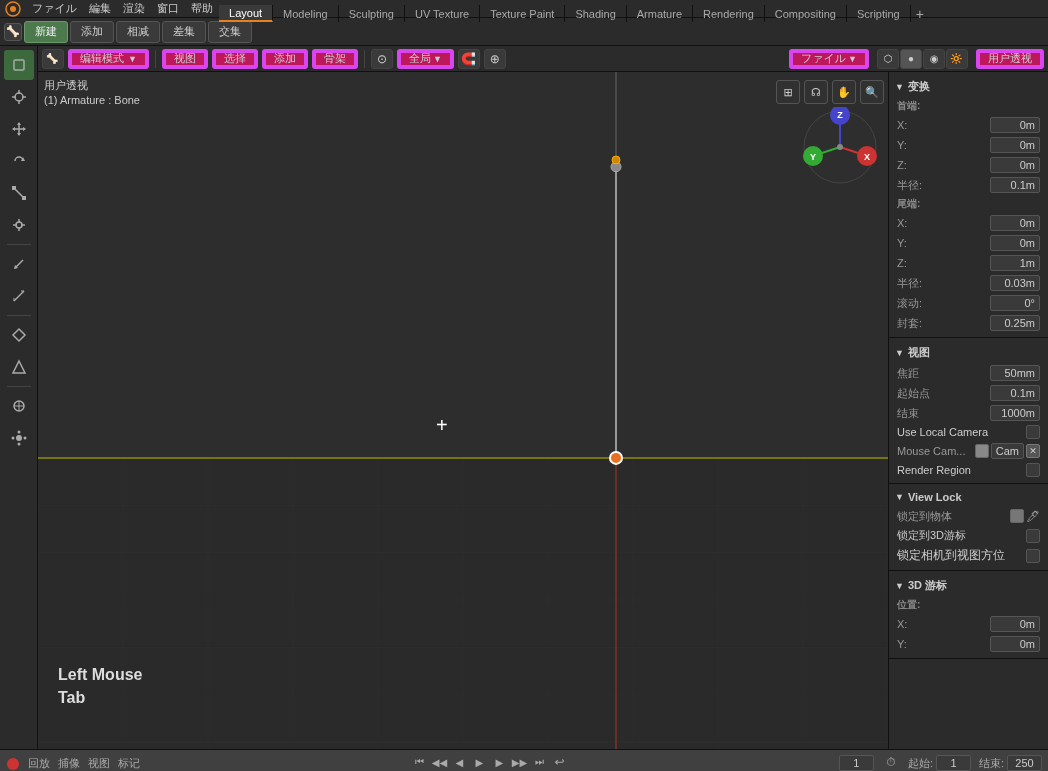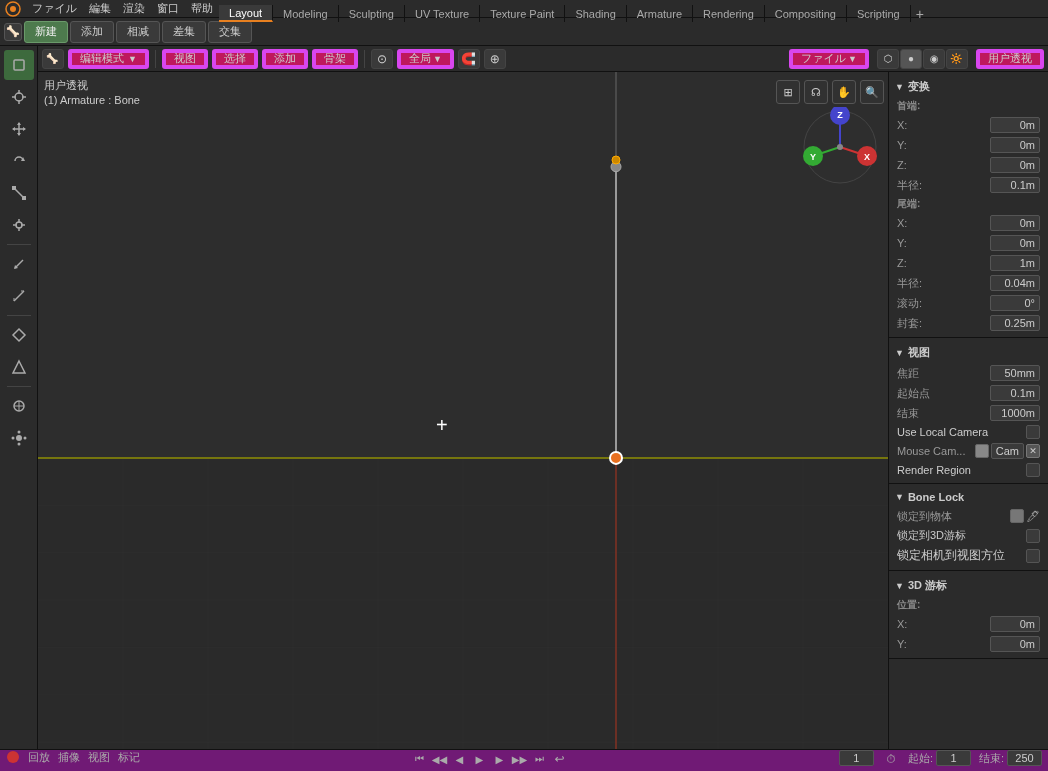--- a/index.html
+++ b/index.html
@@ -287,23 +287,23 @@
       pointer-events: none;
     }
 
     
     #status-bar {
       position: absolute;
       bottom: 0;
       left: 0;
       right: 0;
       height: 22px;
-      background: #701a75;
-      display: flex;
-      align-items: flex-start;
+      background: #404040;
+      display: flex;
+      align-items: flex-end;
       padding: 0 6px;
       border-top: 1px solid #111;
       font-size: 11px;
       color: #aaa;
       gap: 8px;
       z-index: 100;
     }
     .status-item {
       display: flex;
       align-items: center;
@@ -659,20 +659,24 @@
       <line x1="0" y1="0" x2="-24" y2="8" stroke="#33aa33" stroke-width="2"></line>
       <circle cx="-27" cy="9" r="10" fill="#33aa33"></circle>
       <text x="-27" y="13" text-anchor="middle" fill="white" font-size="9" font-weight="bold">Y</text>
 
       <circle cx="0" cy="0" r="3" fill="#888"></circle>
     </svg>
   </div>
 
   <div style="position:absolute;top:calc(52% - 10px);left:calc(48% - 10px);color:#fff;font-size:20px;pointer-events:none;">+</div>
 
+  <div id="mouse-hint">
+    <div style="font-size:16px;font-weight:bold;color:#ddd;">Left Mouse</div>
+    <div style="font-size:16px;font-weight:bold;color:#ddd;">Tab</div>
+  </div>
 </div>
 
 <div id="right-panel">
 
   <div class="panel-section">
     <div class="panel-header">
       <span class="arrow">▼</span>
       <span>变换</span>
     </div>
 
@@ -704,21 +708,21 @@
     <div class="panel-row">
       <span class="label">Y:</span>
       <div class="panel-field">0m</div>
     </div>
     <div class="panel-row">
       <span class="label">Z:</span>
       <div class="panel-field">1m</div>
     </div>
     <div class="panel-row">
       <span class="label">半径:</span>
-      <div class="panel-field">0.04m</div>
+      <div class="panel-field">0.03m</div>
     </div>
 
     <div class="panel-row">
       <span class="label">滚动:</span>
       <div class="panel-field">0°</div>
     </div>
     <div class="panel-row">
       <span class="label">封套:</span>
       <div class="panel-field">0.25m</div>
     </div>
@@ -759,21 +763,21 @@
 
     <div class="panel-checkbox-row">
       <span class="label" style="flex:1;font-size:11px;">Render Region</span>
       <div class="checkbox"></div>
     </div>
   </div>
 
   <div class="panel-section">
     <div class="panel-header">
       <span class="arrow">▼</span>
-      <span>Bone Lock</span>
+      <span>View Lock</span>
     </div>
 
     <div class="panel-row">
       <span class="label">锁定到物体</span>
       <div style="display:flex;align-items:center;gap:2px;">
         <div class="panel-color-btn" style="background:#777;"></div>
         <span class="eyedropper-icon">🖊</span>
       </div>
     </div>
 

